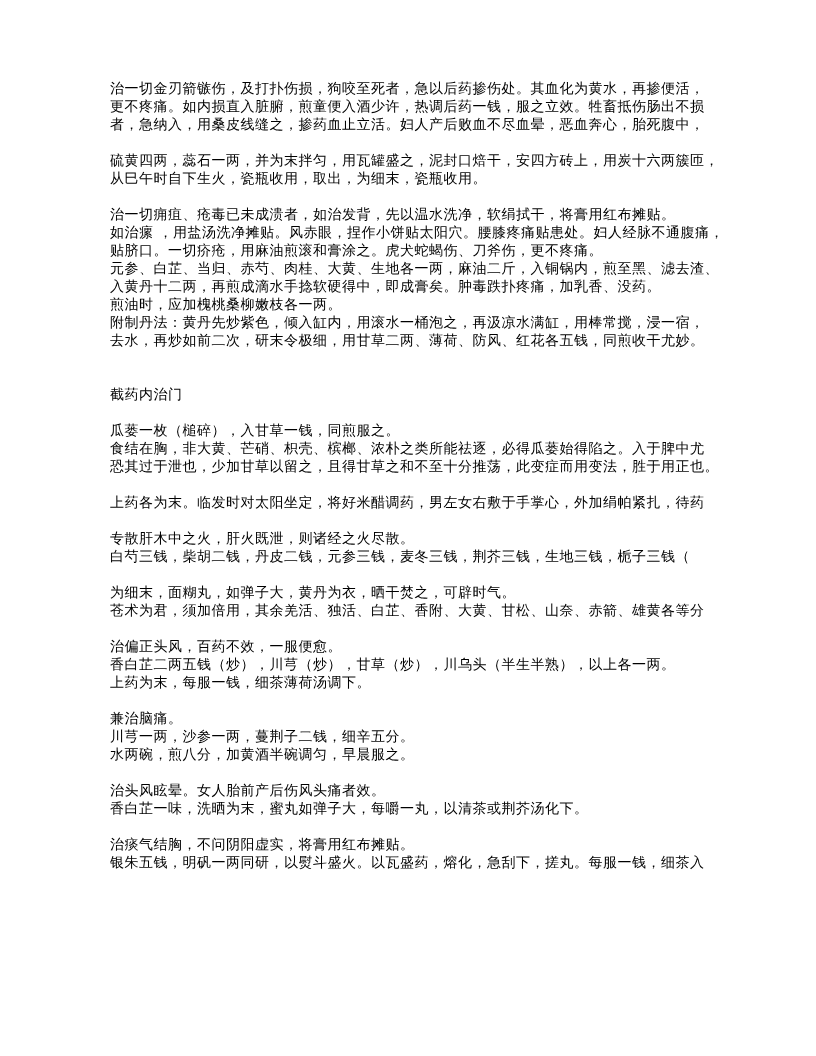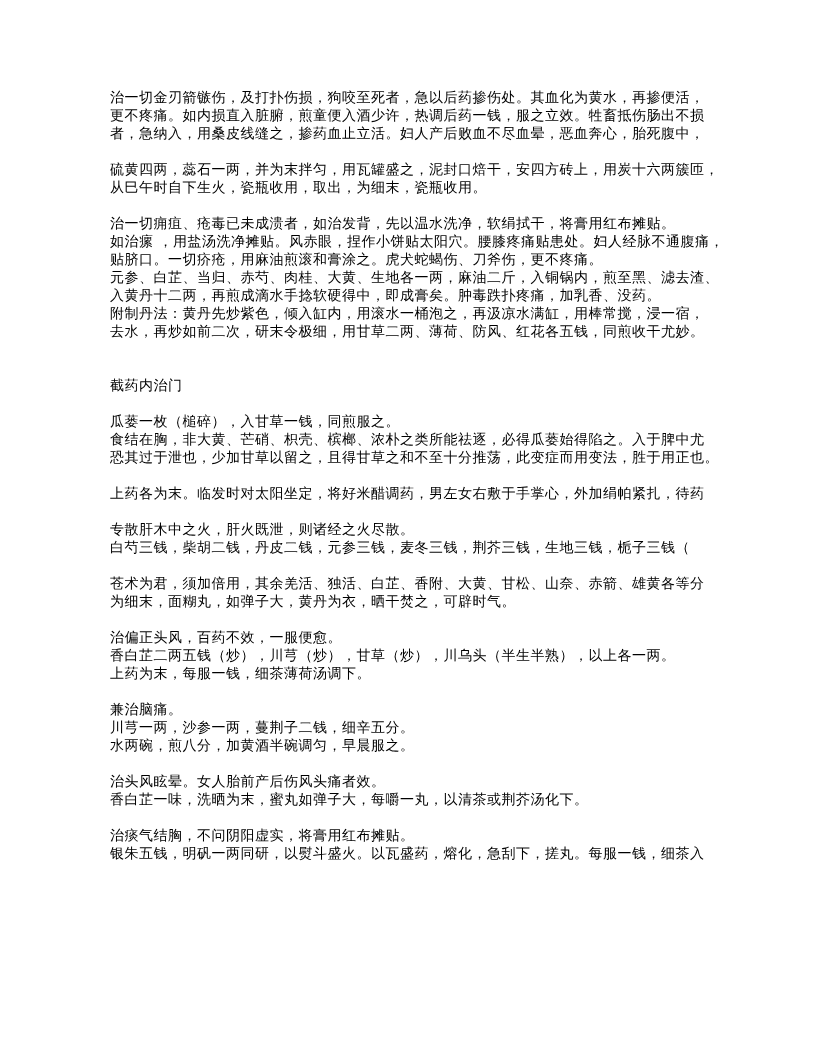--- a/index.html
+++ b/index.html
@@ -15,21 +15,21 @@
   .page {
     position: relative;
     width: 816px;
     height: 1056px;
     background: #ffffff;
     overflow: hidden;
   }
   .content {
     position: absolute;
     left: 110px;
-    top: 88px;
+    top: 79px;
     width: 616px;
     color: #000000;
     font-size: 14px;
     line-height: 18px;
     letter-spacing: 0.5px;
   }
   .line {
     height: 18px;
     white-space: pre;
     overflow: hidden;
@@ -45,37 +45,38 @@
       <div class="line">者，急纳入，用桑皮线缝之，掺药血止立活。妇人产后败血不尽血晕，恶血奔心，胎死腹中，</div>
       <div class="line"></div>
       <div class="line">硫黄四两，蕊石一两，并为末拌匀，用瓦罐盛之，泥封口焙干，安四方砖上，用炭十六两簇匝，</div>
       <div class="line">从巳午时自下生火，瓷瓶收用，取出，为细末，瓷瓶收用。</div>
       <div class="line"></div>
       <div class="line">治一切痈疽、疮毒已未成溃者，如治发背，先以温水洗净，软绢拭干，将膏用红布摊贴。</div>
       <div class="line">如治瘰 ，用盐汤洗净摊贴。风赤眼，捏作小饼贴太阳穴。腰膝疼痛贴患处。妇人经脉不通腹痛，</div>
       <div class="line">贴脐口。一切疥疮，用麻油煎滚和膏涂之。虎犬蛇蝎伤、刀斧伤，更不疼痛。</div>
       <div class="line">元参、白芷、当归、赤芍、肉桂、大黄、生地各一两，麻油二斤，入铜锅内，煎至黑、滤去渣、</div>
       <div class="line">入黄丹十二两，再煎成滴水手捻软硬得中，即成膏矣。肿毒跌扑疼痛，加乳香、没药。</div>
+      <div class="line">煎油时，应加槐桃桑柳嫩枝各一两。</div>
       <div class="line">附制丹法：黄丹先炒紫色，倾入缸内，用滚水一桶泡之，再汲凉水满缸，用棒常搅，浸一宿，</div>
       <div class="line">去水，再炒如前二次，研末令极细，用甘草二两、薄荷、防风、红花各五钱，同煎收干尤妙。</div>
       <div class="line"></div>
       <div class="line"></div>
       <div class="line">截药内治门</div>
       <div class="line"></div>
       <div class="line">瓜蒌一枚（槌碎），入甘草一钱，同煎服之。</div>
       <div class="line">食结在胸，非大黄、芒硝、枳壳、槟榔、浓朴之类所能祛逐，必得瓜蒌始得陷之。入于脾中尤</div>
       <div class="line">恐其过于泄也，少加甘草以留之，且得甘草之和不至十分推荡，此变症而用变法，胜于用正也。</div>
       <div class="line"></div>
       <div class="line">上药各为末。临发时对太阳坐定，将好米醋调药，男左女右敷于手掌心，外加绢帕紧扎，待药</div>
       <div class="line"></div>
       <div class="line">专散肝木中之火，肝火既泄，则诸经之火尽散。</div>
       <div class="line">白芍三钱，柴胡二钱，丹皮二钱，元参三钱，麦冬三钱，荆芥三钱，生地三钱，栀子三钱（</div>
       <div class="line"></div>
+      <div class="line">为细末，面糊丸，如弹子大，黄丹为衣，晒干焚之，可辟时气。</div>
       <div class="line">苍术为君，须加倍用，其余羌活、独活、白芷、香附、大黄、甘松、山奈、赤箭、雄黄各等分</div>
-      <div class="line">为细末，面糊丸，如弹子大，黄丹为衣，晒干焚之，可辟时气。</div>
       <div class="line"></div>
       <div class="line">治偏正头风，百药不效，一服便愈。</div>
       <div class="line">香白芷二两五钱（炒），川芎（炒），甘草（炒），川乌头（半生半熟），以上各一两。</div>
       <div class="line">上药为末，每服一钱，细茶薄荷汤调下。</div>
       <div class="line"></div>
       <div class="line">兼治脑痛。</div>
       <div class="line">川芎一两，沙参一两，蔓荆子二钱，细辛五分。</div>
       <div class="line">水两碗，煎八分，加黄酒半碗调匀，早晨服之。</div>
       <div class="line"></div>
       <div class="line">治头风眩晕。女人胎前产后伤风头痛者效。</div>

